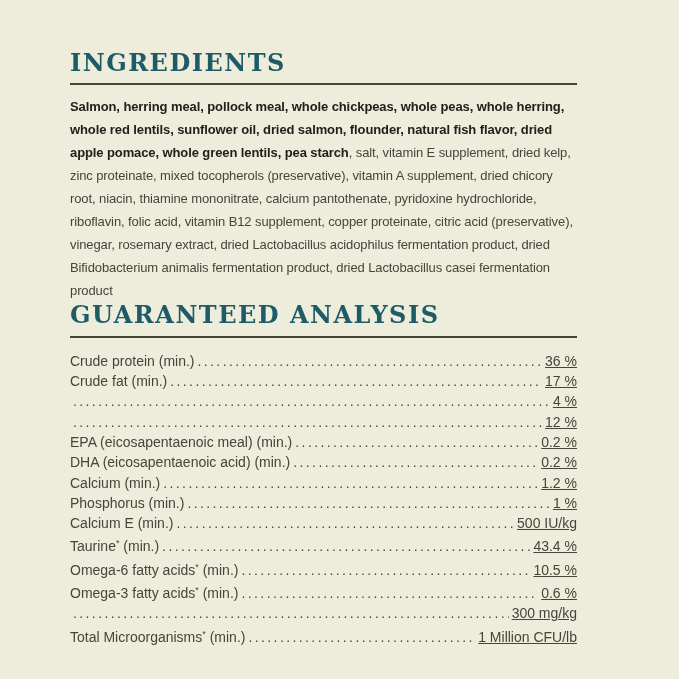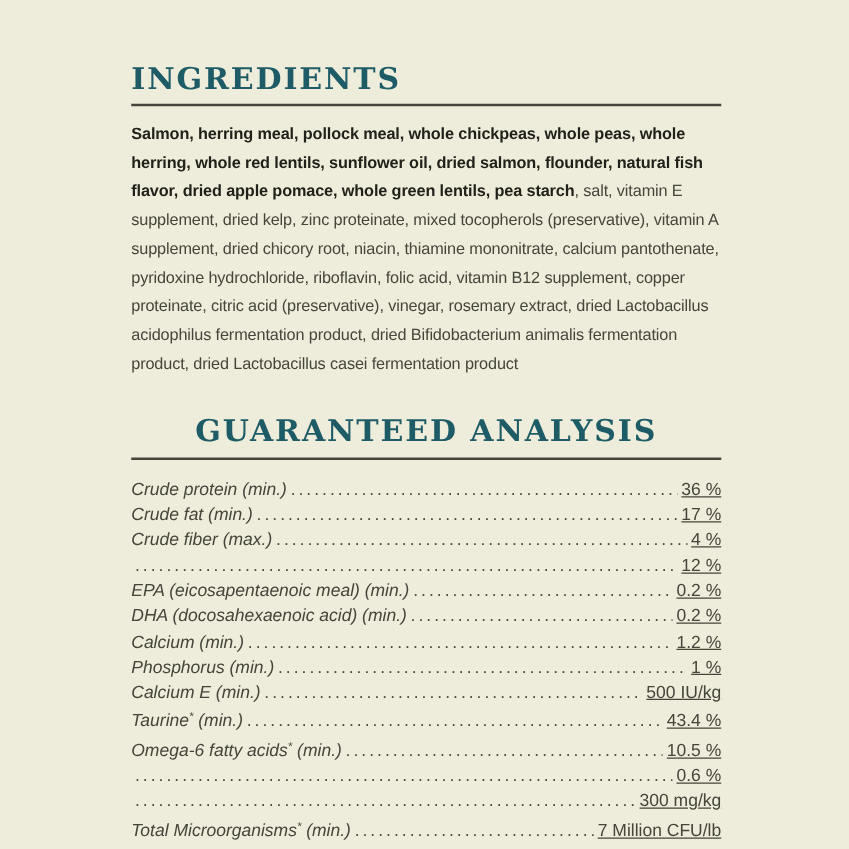--- a/index.html
+++ b/index.html
@@ -12,21 +12,21 @@
     background: #eeecdb;
     font-family: "Liberation Sans", sans-serif;
     color: #3b3b2f;
     overflow: hidden;
   }
   .label-container {
     position: relative;
     width: 643px;
     height: 679px;
     box-sizing: border-box;
-    padding: 50px 66px 0 105px;
+    padding: 50px 66px 0 70px;
   }
   .section-title {
     font-family: "DejaVu Serif", "Liberation Serif", serif;
     font-weight: bold;
     font-size: 24px;
     letter-spacing: 1.5px;
     color: #1d5c66;
     margin: 0;
     line-height: 1.1;
   }
@@ -40,37 +40,34 @@
     font-size: 13px;
     line-height: 23px;
     letter-spacing: -0.1px;
     color: #45453a;
   }
   .ingredients-text .lead-bold {
     font-weight: bold;
     color: #21211a;
   }
   .section-gap {
-    margin-top: 30px;
-    text-align: center;
   }
   .analysis-table {
     margin-top: 13px;
   }
   .analysis-row {
     display: flex;
     align-items: baseline;
     line-height: 20.3px;
     font-size: 14px;
     color: #45453a;
   }
   .analysis-label {
     white-space: nowrap;
     flex: 0 0 auto;
-    font-style: italic;
   }
   .dot-leader {
     flex: 1 1 auto;
     overflow: hidden;
     white-space: nowrap;
     letter-spacing: 2.4px;
     color: #45453a;
     margin: 0 3px;
     font-size: 14px;
   }
@@ -104,35 +101,34 @@
       <span class="analysis-label">Crude protein (min.)</span>
       <span class="dot-leader">............................................................................................................................................................................................................................</span>
       <span class="analysis-value">36 %</span>
     </div>
     <div class="analysis-row">
       <span class="analysis-label">Crude fat (min.)</span>
       <span class="dot-leader">............................................................................................................................................................................................................................</span>
       <span class="analysis-value">17 %</span>
     </div>
     <div class="analysis-row">
-      <span class="analysis-label">Crude fiber (max.)</span>
       <span class="dot-leader">............................................................................................................................................................................................................................</span>
       <span class="analysis-value">4 %</span>
     </div>
     <div class="analysis-row">
       <span class="dot-leader">............................................................................................................................................................................................................................</span>
       <span class="analysis-value">12 %</span>
     </div>
     <div class="analysis-row">
       <span class="analysis-label">EPA (eicosapentaenoic meal) (min.)</span>
       <span class="dot-leader">............................................................................................................................................................................................................................</span>
       <span class="analysis-value">0.2 %</span>
     </div>
     <div class="analysis-row">
-      <span class="analysis-label">DHA (docosahexaenoic acid) (min.)</span>
+      <span class="analysis-label">DHA (eicosapentaenoic acid) (min.)</span>
       <span class="dot-leader">............................................................................................................................................................................................................................</span>
       <span class="analysis-value">0.2 %</span>
     </div>
     <div class="analysis-row">
       <span class="analysis-label">Calcium (min.)</span>
       <span class="dot-leader">............................................................................................................................................................................................................................</span>
       <span class="analysis-value">1.2 %</span>
     </div>
     <div class="analysis-row">
       <span class="analysis-label">Phosphorus (min.)</span>
@@ -148,28 +144,29 @@
       <span class="analysis-label">Taurine<sup>*</sup> (min.)</span>
       <span class="dot-leader">............................................................................................................................................................................................................................</span>
       <span class="analysis-value">43.4 %</span>
     </div>
     <div class="analysis-row">
       <span class="analysis-label">Omega-6 fatty acids<sup>*</sup> (min.)</span>
       <span class="dot-leader">............................................................................................................................................................................................................................</span>
       <span class="analysis-value">10.5 %</span>
     </div>
     <div class="analysis-row">
+      <span class="analysis-label">Omega-3 fatty acids<sup>*</sup> (min.)</span>
       <span class="dot-leader">............................................................................................................................................................................................................................</span>
       <span class="analysis-value">0.6 %</span>
     </div>
     <div class="analysis-row">
       <span class="dot-leader">............................................................................................................................................................................................................................</span>
       <span class="analysis-value">300 mg/kg</span>
     </div>
     <div class="analysis-row">
       <span class="analysis-label">Total Microorganisms<sup>*</sup> (min.)</span>
       <span class="dot-leader">............................................................................................................................................................................................................................</span>
-      <span class="analysis-value">7 Million CFU/lb</span>
+      <span class="analysis-value">1 Million CFU/lb</span>
     </div>
 
   </div>
 
 </div>
 
 </body></html>

